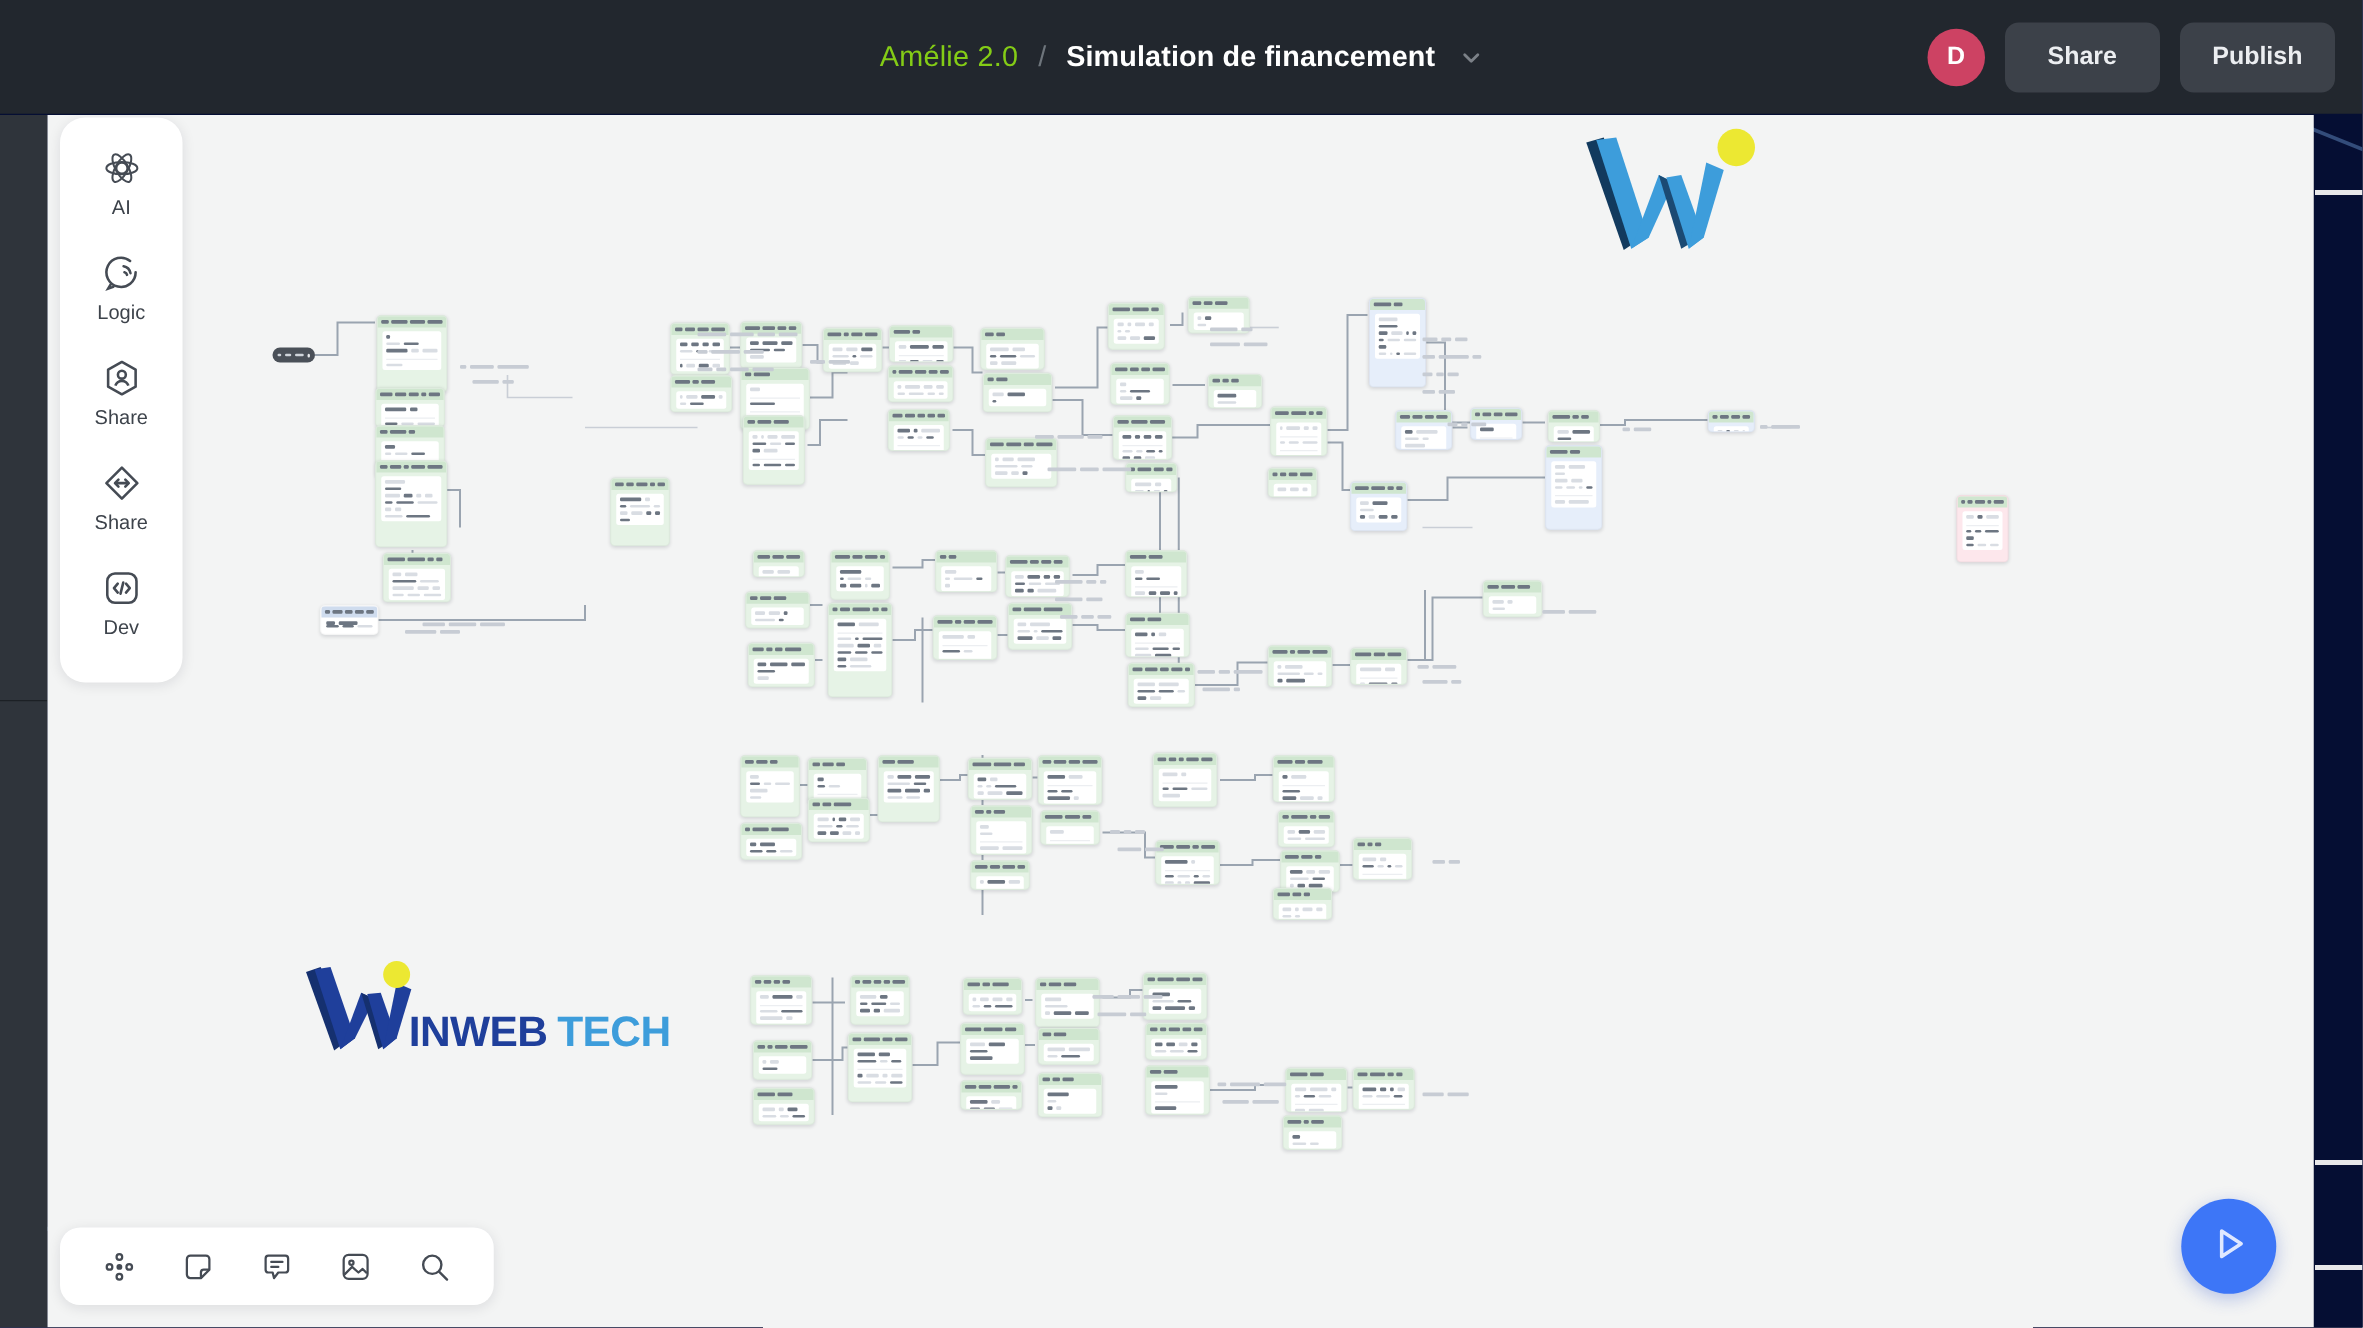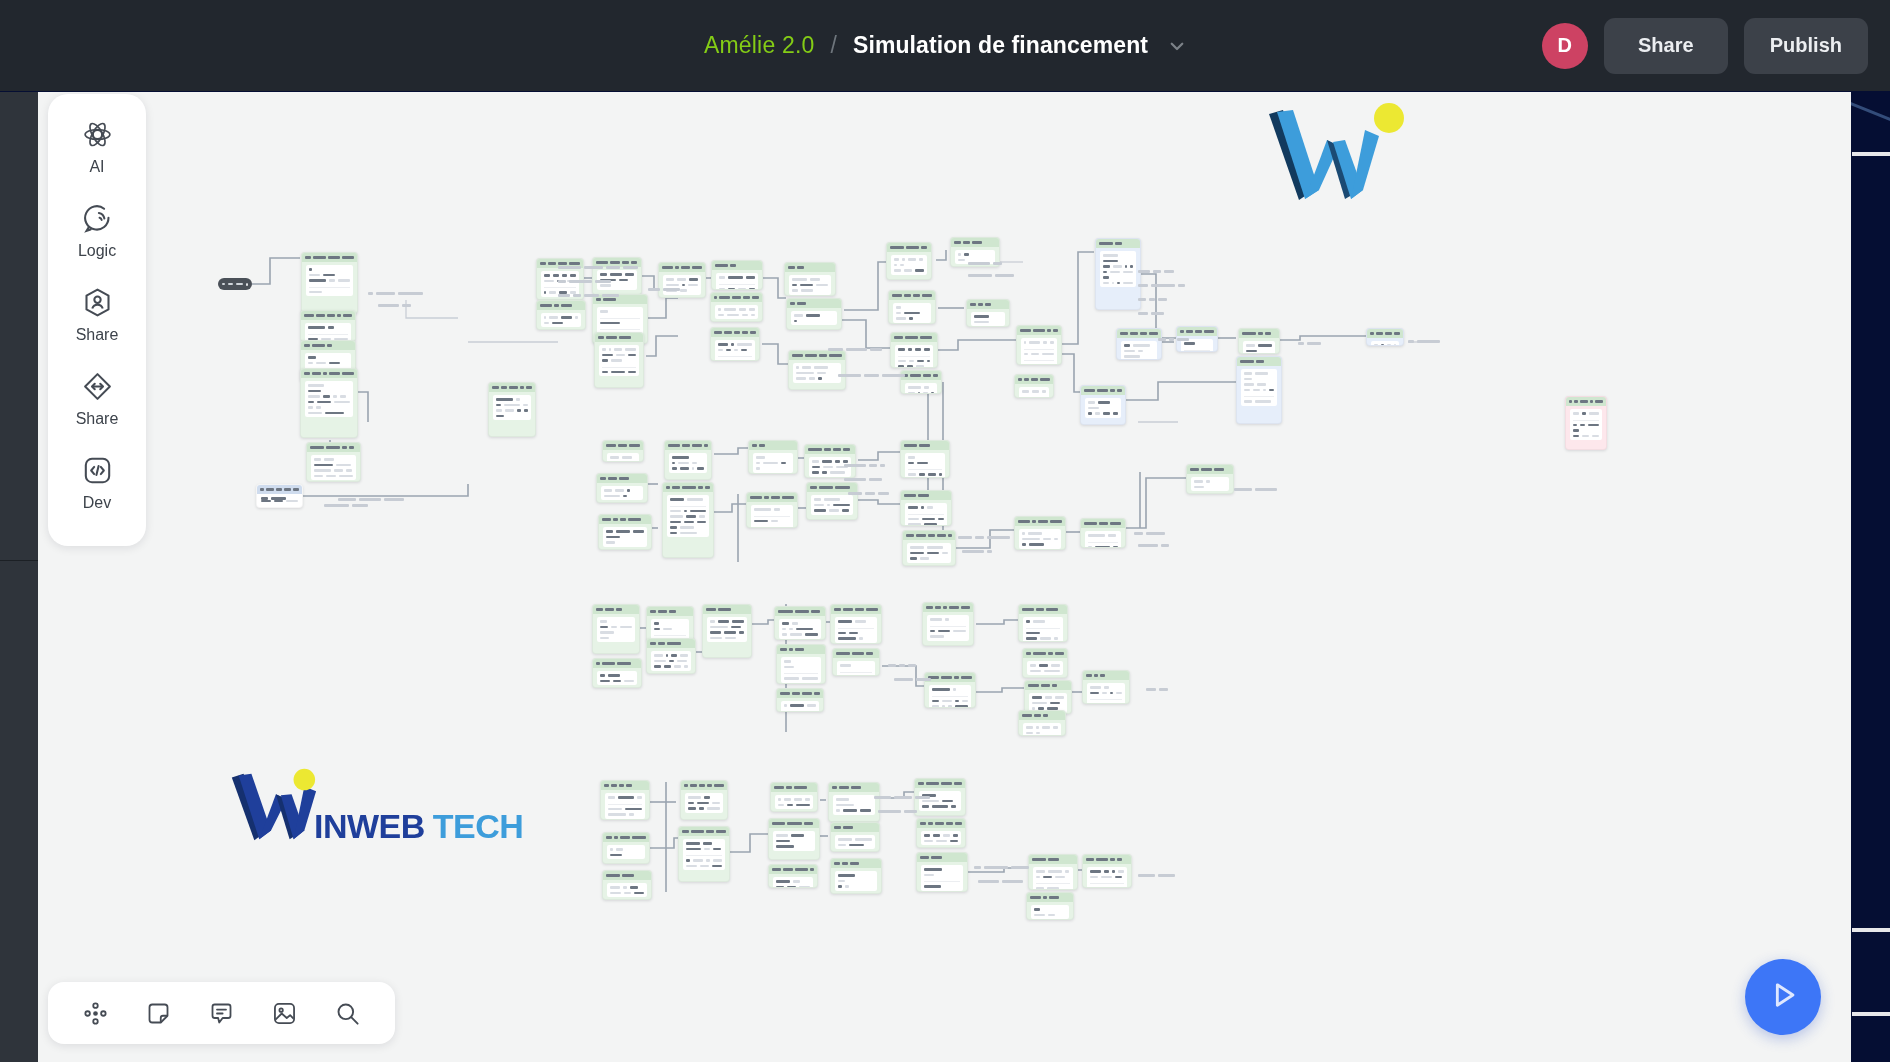--- a/index.html
+++ b/index.html
@@ -152,21 +152,21 @@
   }
   .pill-node .bar { background: #cfd4da; height: 2.5px; border-radius: 1px; }
   .pill-node .dot { width: 3px; height: 3px; border-radius: 50%; background: #e8eaed; }
 
   .floating-bars { position: absolute; display: flex; flex-direction: column; gap: 4px; }
   .floating-bars .bar { height: 2.5px; border-radius: 1px; background: #c7ccd4; }
 
   
   .wlogo { position: absolute; }
   #logo-canvas { left: 1215px; top: 8px; width: 160px; height: 110px; }
-  #logo-winweb { left: 184px; top: 668px; width: 240px; height: 85px; display:flex; align-items:flex-end; }
+  #logo-winweb { left: 197px; top: 668px; width: 240px; height: 85px; display:flex; align-items:flex-end; }
   .ww-text { display:flex; align-items:baseline; font-weight: 900; font-size: 34px; letter-spacing: -.5px; line-height:1; }
   .ww-dark { color: #1f3f9b; }
   .ww-light { color: #3d9ddb; margin-left: 8px; }
 </style>
 </head>
 <body>
 
 <div id="root">
 
   <div class="backdrop-stripe" style="left:0;top:0;width:1890px;height:1062px;background:#050e33;"></div>

